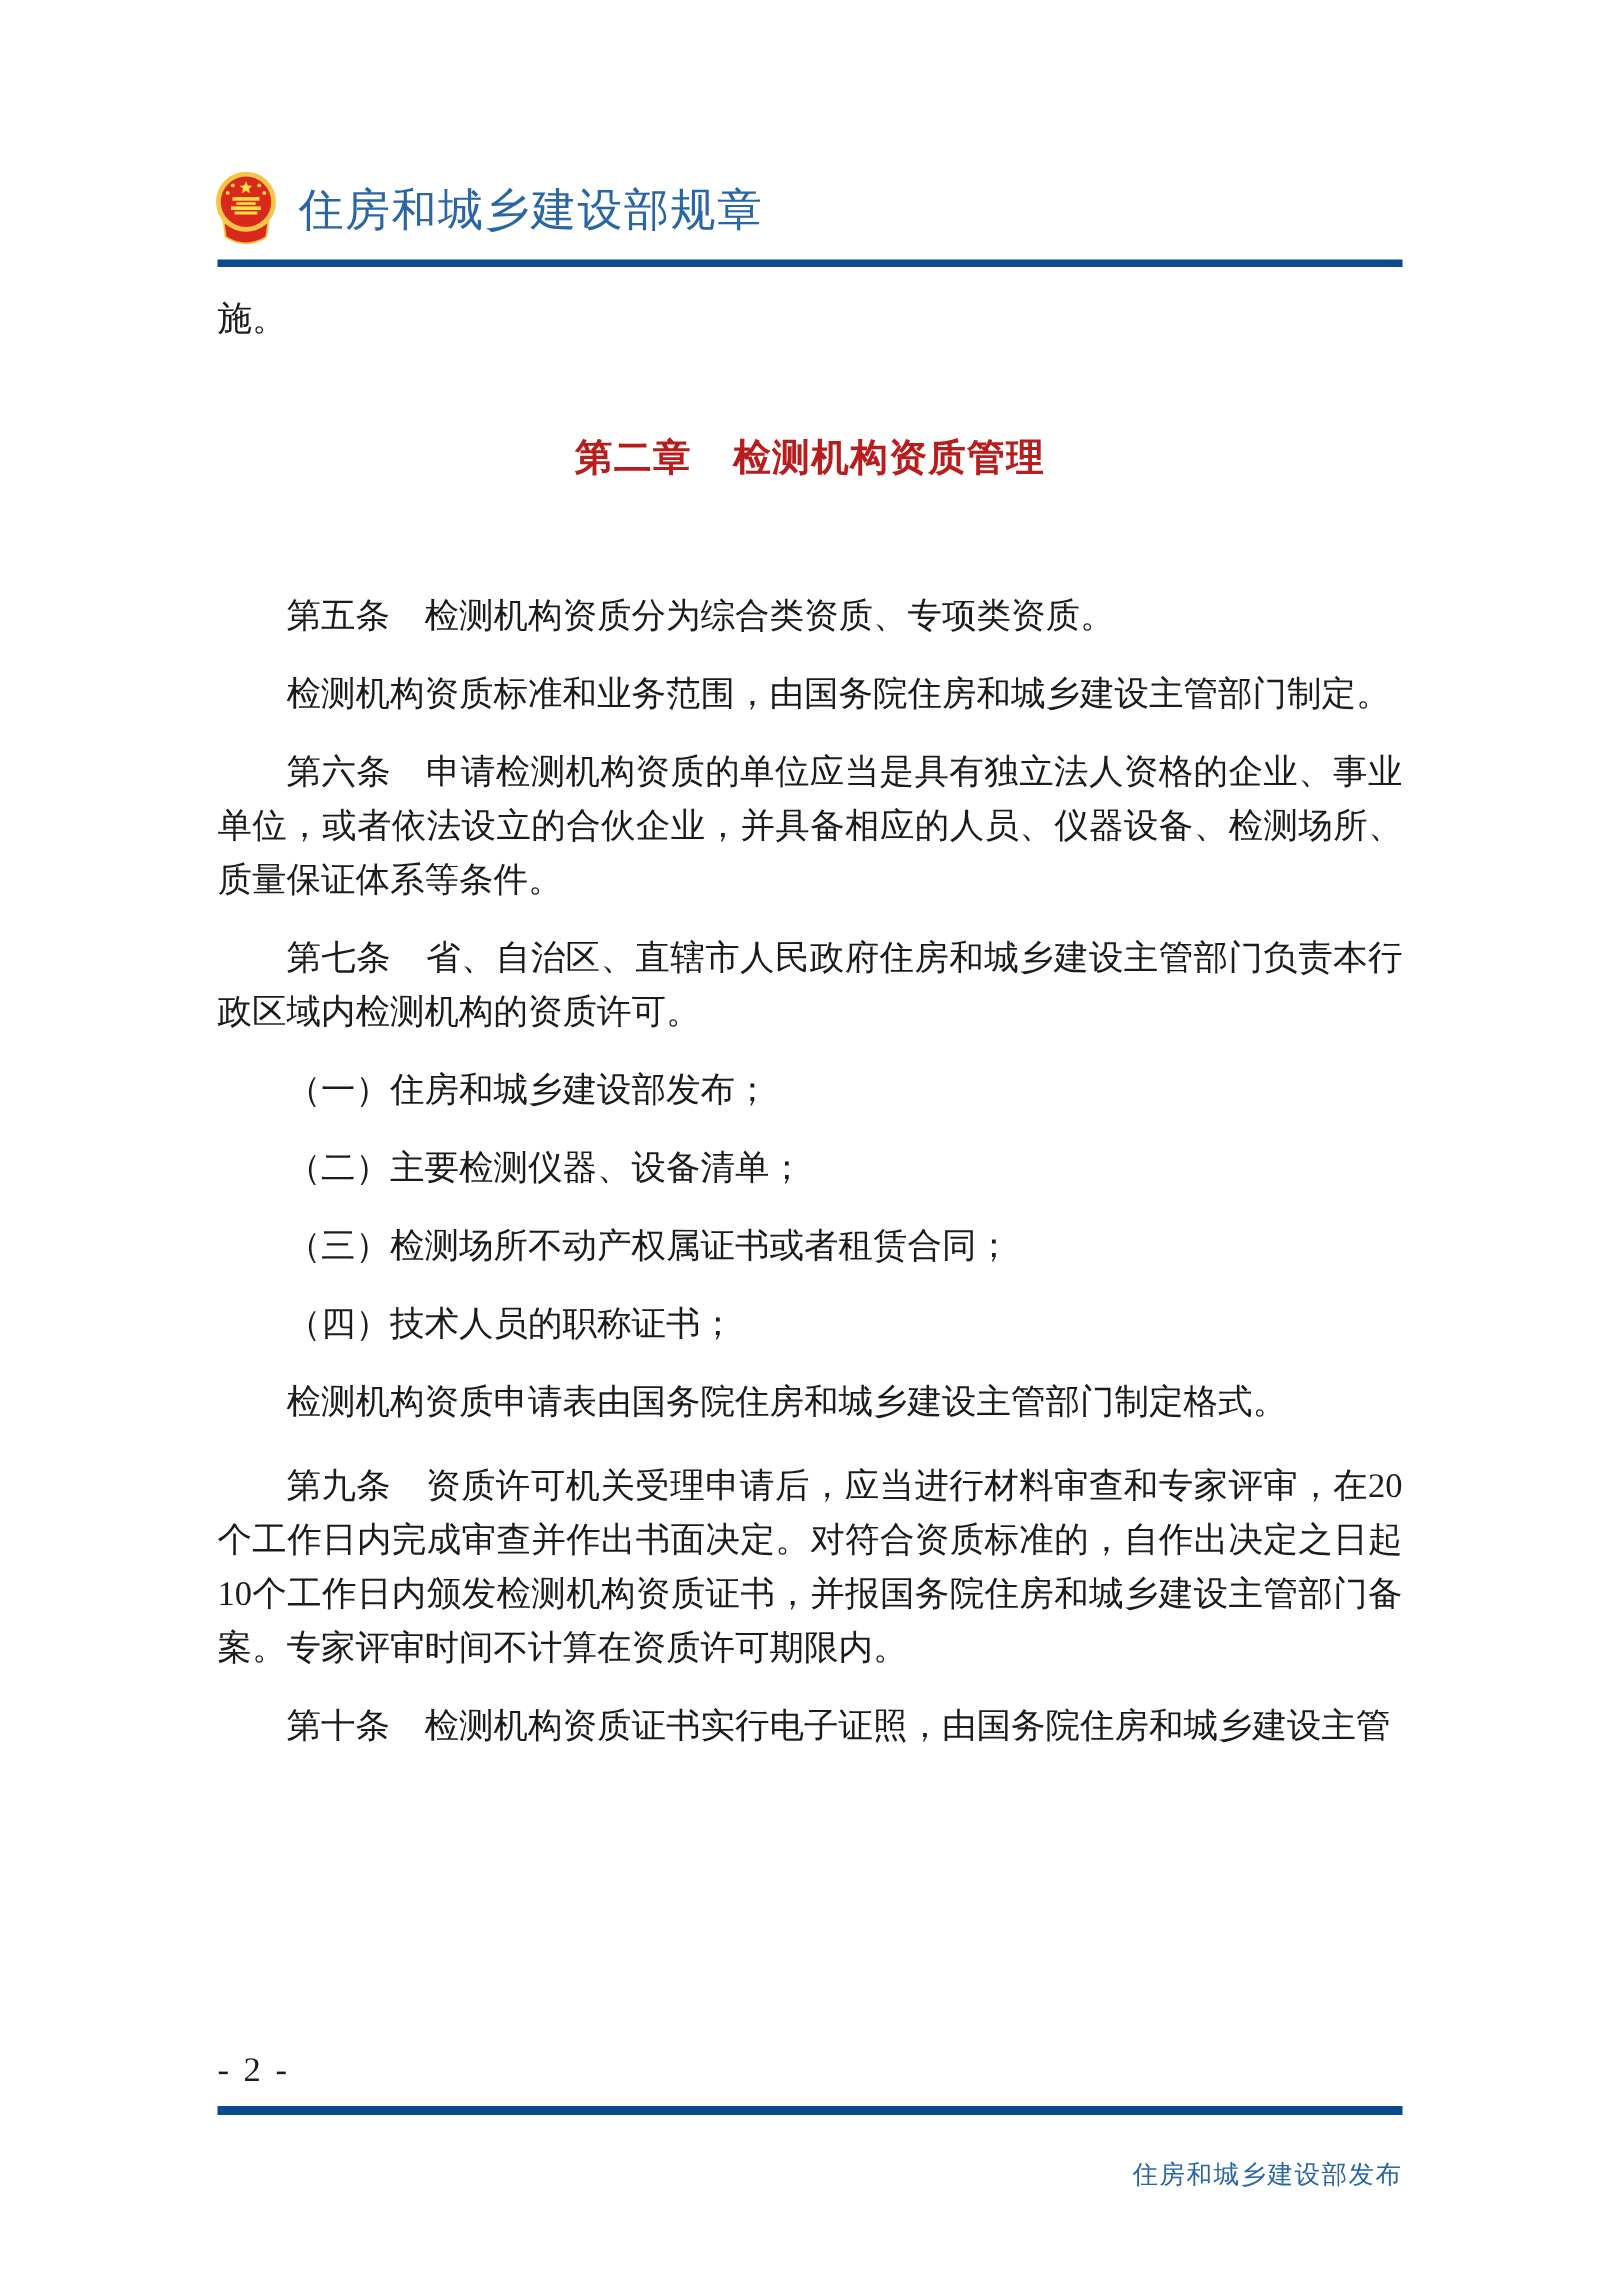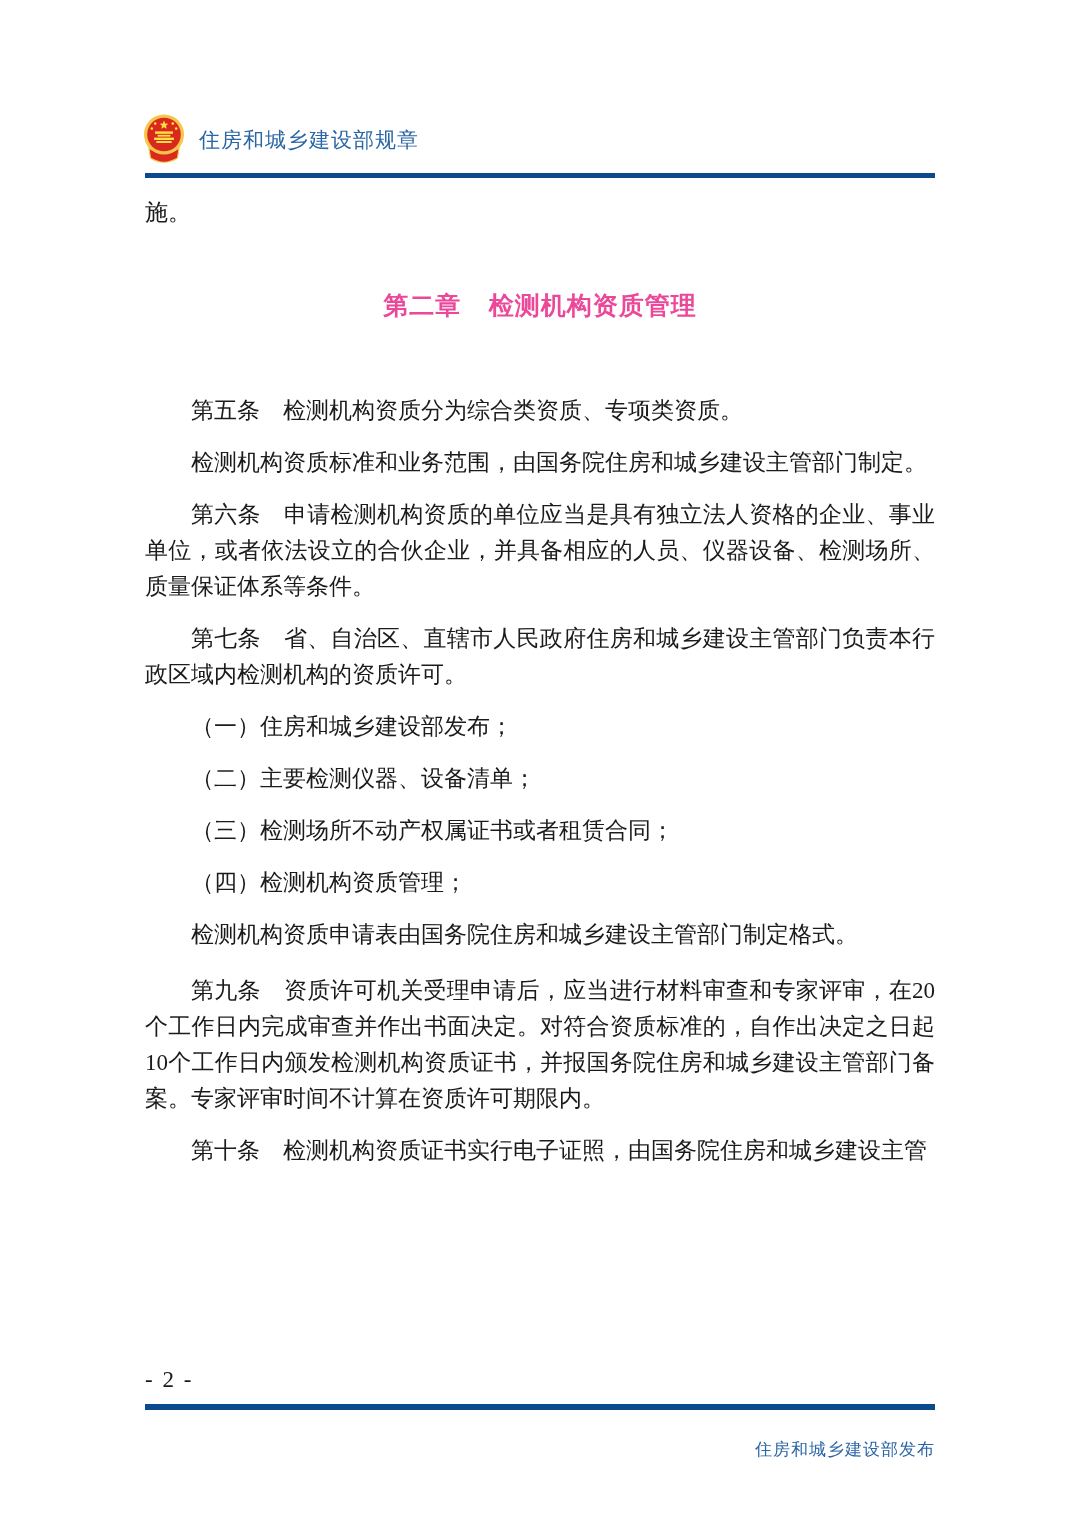--- a/index.html
+++ b/index.html
@@ -20,21 +20,21 @@
     position:absolute;left:145px;top:0;width:790px;
   }
   
   .brand-row{
     margin-top:112px;
     display:flex;align-items:center;
     height:56px;
   }
   .emblem{flex:0 0 auto;margin-left:-4px;margin-right:12px;display:block;}
   .header-title{
-    font-size:21px;
+    font-size:30px;
     letter-spacing:1px;
     color:var(--header-blue);
     font-family:"Liberation Serif","DejaVu Serif",serif;
     white-space:nowrap;
     text-align:center;
   }
   .header-rule{
     height:5px;background:var(--rule-blue);margin-top:5px;
   }
   
@@ -49,21 +49,21 @@
   .doc-body p.cont{margin:0;}
   .doc-body p.gap-lg{margin-top:20px;}
   .ind{text-indent:46px;}
   .chapter{
     margin:56px 0 70px;
     text-align:center;
     font-family:"Liberation Sans","DejaVu Sans",sans-serif;
     font-weight:700;
     font-size:25px;
     line-height:36px;
-    color:#ec4899;
+    color:#b91c1c;
     letter-spacing:1px;
   }
   .chapter .chapter-title{margin-left:1.1em;}
   
   .page-number{
     position:absolute;left:145px;top:1362px;
     font-size:23px;line-height:36px;color:#1B1B1B;
     letter-spacing:2px;
   }
   .footer-rule{
@@ -114,21 +114,21 @@
       </h2>
 
       <div>
           <p class="ind">第五条　检测机构资质分为综合类资质、专项类资质。</p>
           <p class="ind">检测机构资质标准和业务范围，由国务院住房和城乡建设主管部门制定。</p>
           <p class="ind">第六条　申请检测机构资质的单位应当是具有独立法人资格的企业、事业单位，或者依法设立的合伙企业，并具备相应的人员、仪器设备、检测场所、质量保证体系等条件。</p>
           <p class="ind">第七条　省、自治区、直辖市人民政府住房和城乡建设主管部门负责本行政区域内检测机构的资质许可。</p>
           <p class="ind">（一）住房和城乡建设部发布；</p>
           <p class="ind">（二）主要检测仪器、设备清单；</p>
           <p class="ind">（三）检测场所不动产权属证书或者租赁合同；</p>
-          <p class="ind">（四）检测机构资质管理；</p>
+          <p class="ind">（四）技术人员的职称证书；</p>
           <p class="ind">检测机构资质申请表由国务院住房和城乡建设主管部门制定格式。</p>
           <p class="ind gap-lg">第九条　资质许可机关受理申请后，应当进行材料审查和专家评审，在20个工作日内完成审查并作出书面决定。对符合资质标准的，自作出决定之日起10个工作日内颁发检测机构资质证书，并报国务院住房和城乡建设主管部门备案。专家评审时间不计算在资质许可期限内。</p>
           <p class="ind">第十条　检测机构资质证书实行电子证照，由国务院住房和城乡建设主管</p>
         </div>
     </main>
 
   </div>
 
   <div class="page-number">- 2 -</div>
   <div class="footer-rule"></div>

